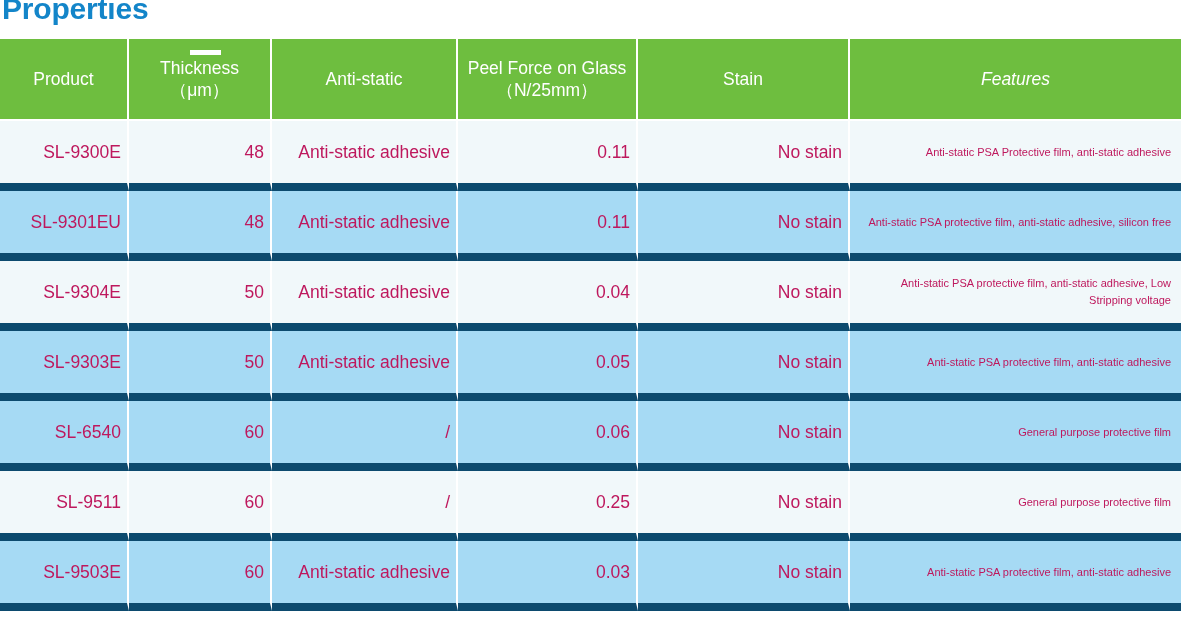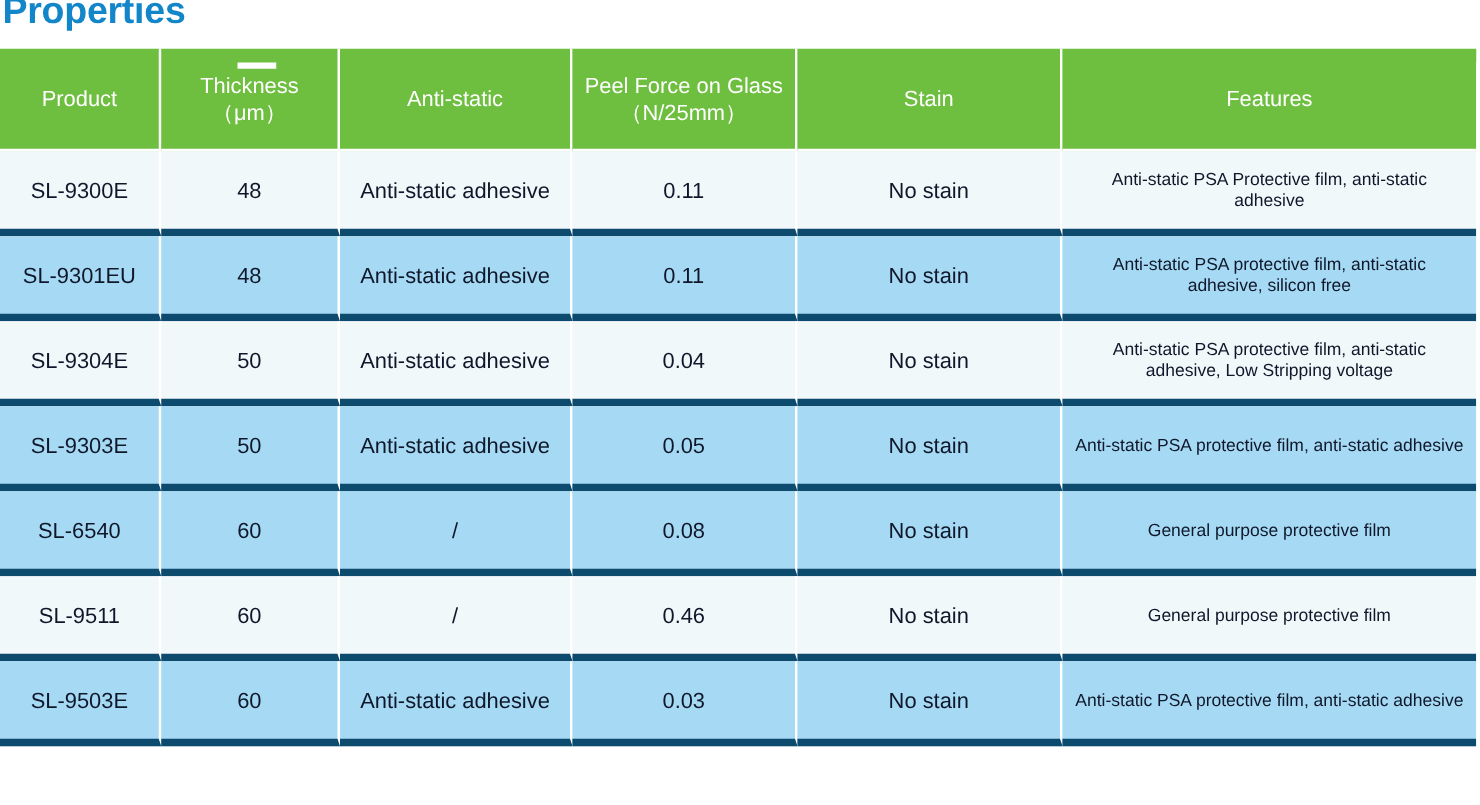--- a/index.html
+++ b/index.html
@@ -61,37 +61,37 @@
     font-weight: normal;
     font-size: 17.5px;
     line-height: 22px;
     text-align: center;
     height: 80px;
     padding: 0 6px;
     border-right: 2px solid #ffffff;
     border-bottom: 2px solid #ffffff;
     vertical-align: middle;
   }
-  .props-table th:last-child { border-right: none; }
+  .props-table th:last-child { border-right: none; font-style: italic; }
 
   .props-table td {
-    text-align: center;
+    text-align: right;
     vertical-align: middle;
-    color: #0f172a;
+    color: #be185d;
     height: 62px;
     padding: 0 6px;
     border-right: 2px solid #ffffff;
-    border-bottom: 6px solid #0c4a6e;
+    border-bottom: 8px solid #0c4a6e;
     font-size: 17.5px;
     line-height: 22px;
   }
   .props-table td:last-child { border-right: none; }
 
   .props-table td.cell-features {
-    font-size: 14px;
+    font-size: 11px;
     line-height: 17px;
     padding: 0 10px;
   }
 
   .props-table tr.row-light td { background: #f1f8fa; }
   .props-table tr.row-blue  td { background: #a6daf4; }
 
   
   .header-notch {
     position: absolute;
@@ -175,29 +175,29 @@
         <td class="cell-thickness">50</td>
         <td class="cell-antistatic">Anti-static adhesive</td>
         <td class="cell-peel">0.05</td>
         <td class="cell-stain">No stain</td>
         <td class="cell-features">Anti-static PSA protective film, anti-static adhesive</td>
       </tr>
       <tr class="row-blue">
         <td class="cell-product">SL-6540</td>
         <td class="cell-thickness">60</td>
         <td class="cell-antistatic">/</td>
-        <td class="cell-peel">0.08</td>
+        <td class="cell-peel">0.06</td>
         <td class="cell-stain">No stain</td>
         <td class="cell-features">General purpose protective film</td>
       </tr>
       <tr class="row-light">
         <td class="cell-product">SL-9511</td>
         <td class="cell-thickness">60</td>
         <td class="cell-antistatic">/</td>
-        <td class="cell-peel">0.46</td>
+        <td class="cell-peel">0.25</td>
         <td class="cell-stain">No stain</td>
         <td class="cell-features">General purpose protective film</td>
       </tr>
       <tr class="row-blue">
         <td class="cell-product">SL-9503E</td>
         <td class="cell-thickness">60</td>
         <td class="cell-antistatic">Anti-static adhesive</td>
         <td class="cell-peel">0.03</td>
         <td class="cell-stain">No stain</td>
         <td class="cell-features">Anti-static PSA protective film, anti-static adhesive</td>

